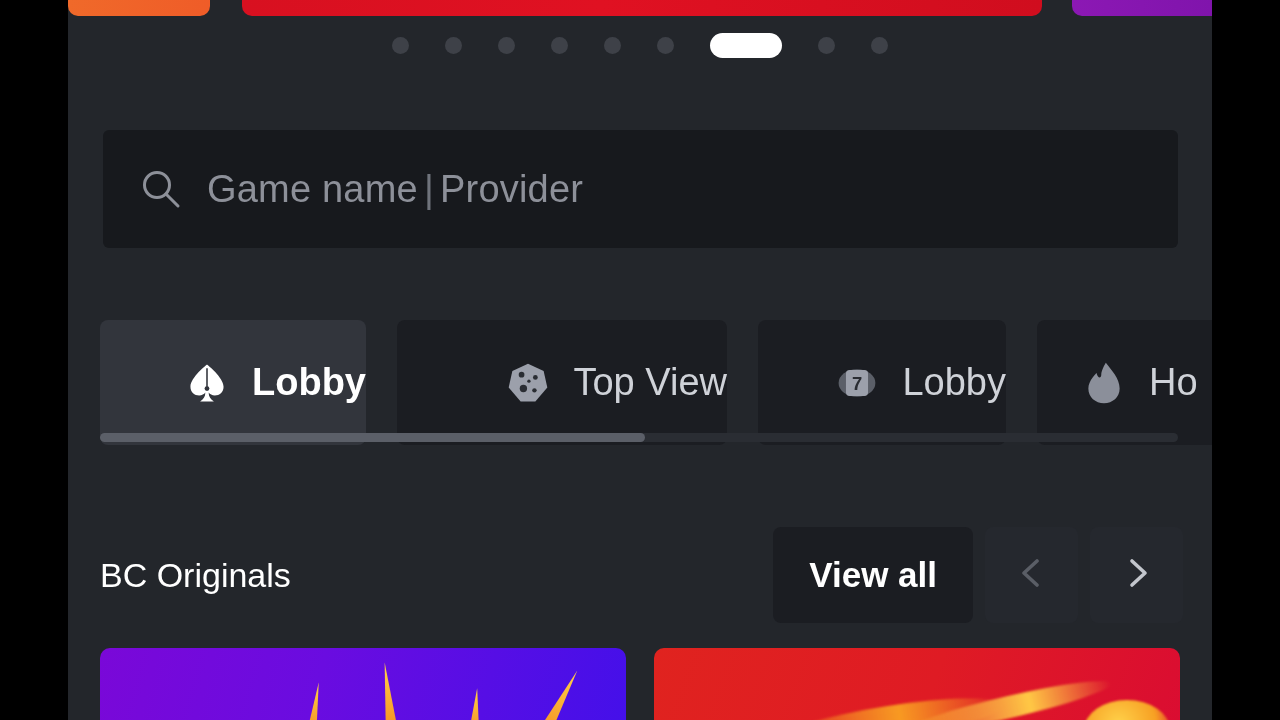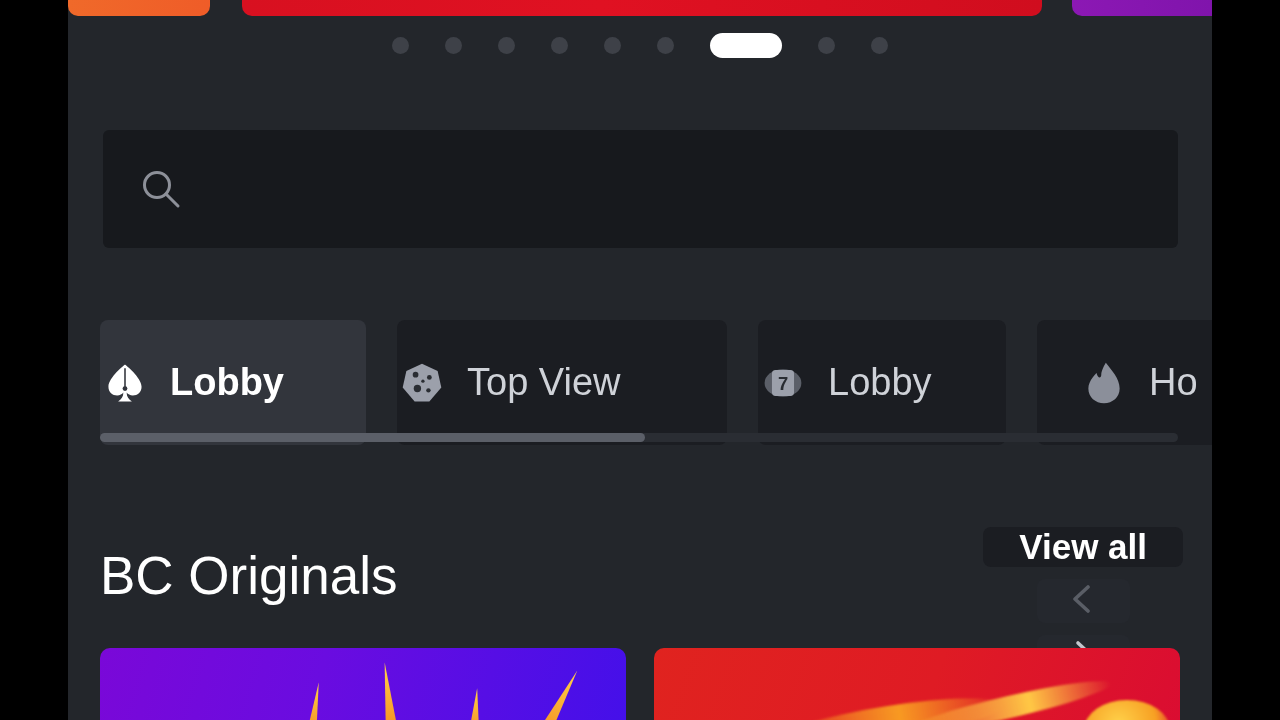--- a/index.html
+++ b/index.html
@@ -138,21 +138,21 @@
     position: absolute;
     left: 32px;
     top: 0;
     display: flex;
     gap: 31px;
     height: 125px;
   }
   .tab {
     display: flex;
     align-items: center;
-    justify-content: flex-start;
+    justify-content: flex-end;
     gap: 20px;
     background: #1b1d22;
     border-radius: 8px;
     height: 125px;
     box-sizing: border-box;
     padding: 0 34px;
     flex: none;
     cursor: pointer;
   }
   .tab.active {
@@ -204,31 +204,30 @@
   .section-head {
     position: absolute;
     left: 32px;
     top: 525px;
     width: 1083px;
     height: 100px;
     display: flex;
     align-items: center;
   }
   .section-title {
-    font-size: 53px;
+    font-size: 34px;
     color: #ffffff;
     white-space: nowrap;
   }
   .section-actions {
     margin-left: auto;
     display: flex;
     align-items: center;
     gap: 12px;
     height: 96px;
-    flex-direction: column;
   }
   .view-all-btn {
     background: #1b1d22;
     border-radius: 8px;
     height: 96px;
     padding: 0 36px;
     display: flex;
     align-items: center;
     justify-content: center;
     font-size: 35px;
@@ -308,20 +307,21 @@
       <div class="dot"></div>
     </div>
 
     <div class="search-wrap">
       <span class="search-icon">
         <svg viewBox="0 0 44 44" width="44" height="44">
           <circle cx="18" cy="18" r="12.5" fill="none" stroke="#8d9099" stroke-width="3"></circle>
           <line x1="27" y1="27" x2="39" y2="39" stroke="#8d9099" stroke-width="3" stroke-linecap="round"></line>
         </svg>
       </span>
+      <span class="search-text"><span>Game name</span><span class="sep">|</span><span>Provider</span></span>
     </div>
 
     <div class="tabs-scroll">
       <div class="tabs-row">
 
         <div class="tab active w-lobby">
           <span class="tab-icon">
             <svg viewBox="0 0 50 50" width="46" height="46">
               <path d="M25 5 C25 5 7 19 7 29 C7 35 11.5 38.5 16.5 38.5 C19.5 38.5 21.8 37.2 23.2 35.4
                        C23.2 40 21 43 17.5 45 L32.5 45 C29 43 26.8 40 26.8 35.4

